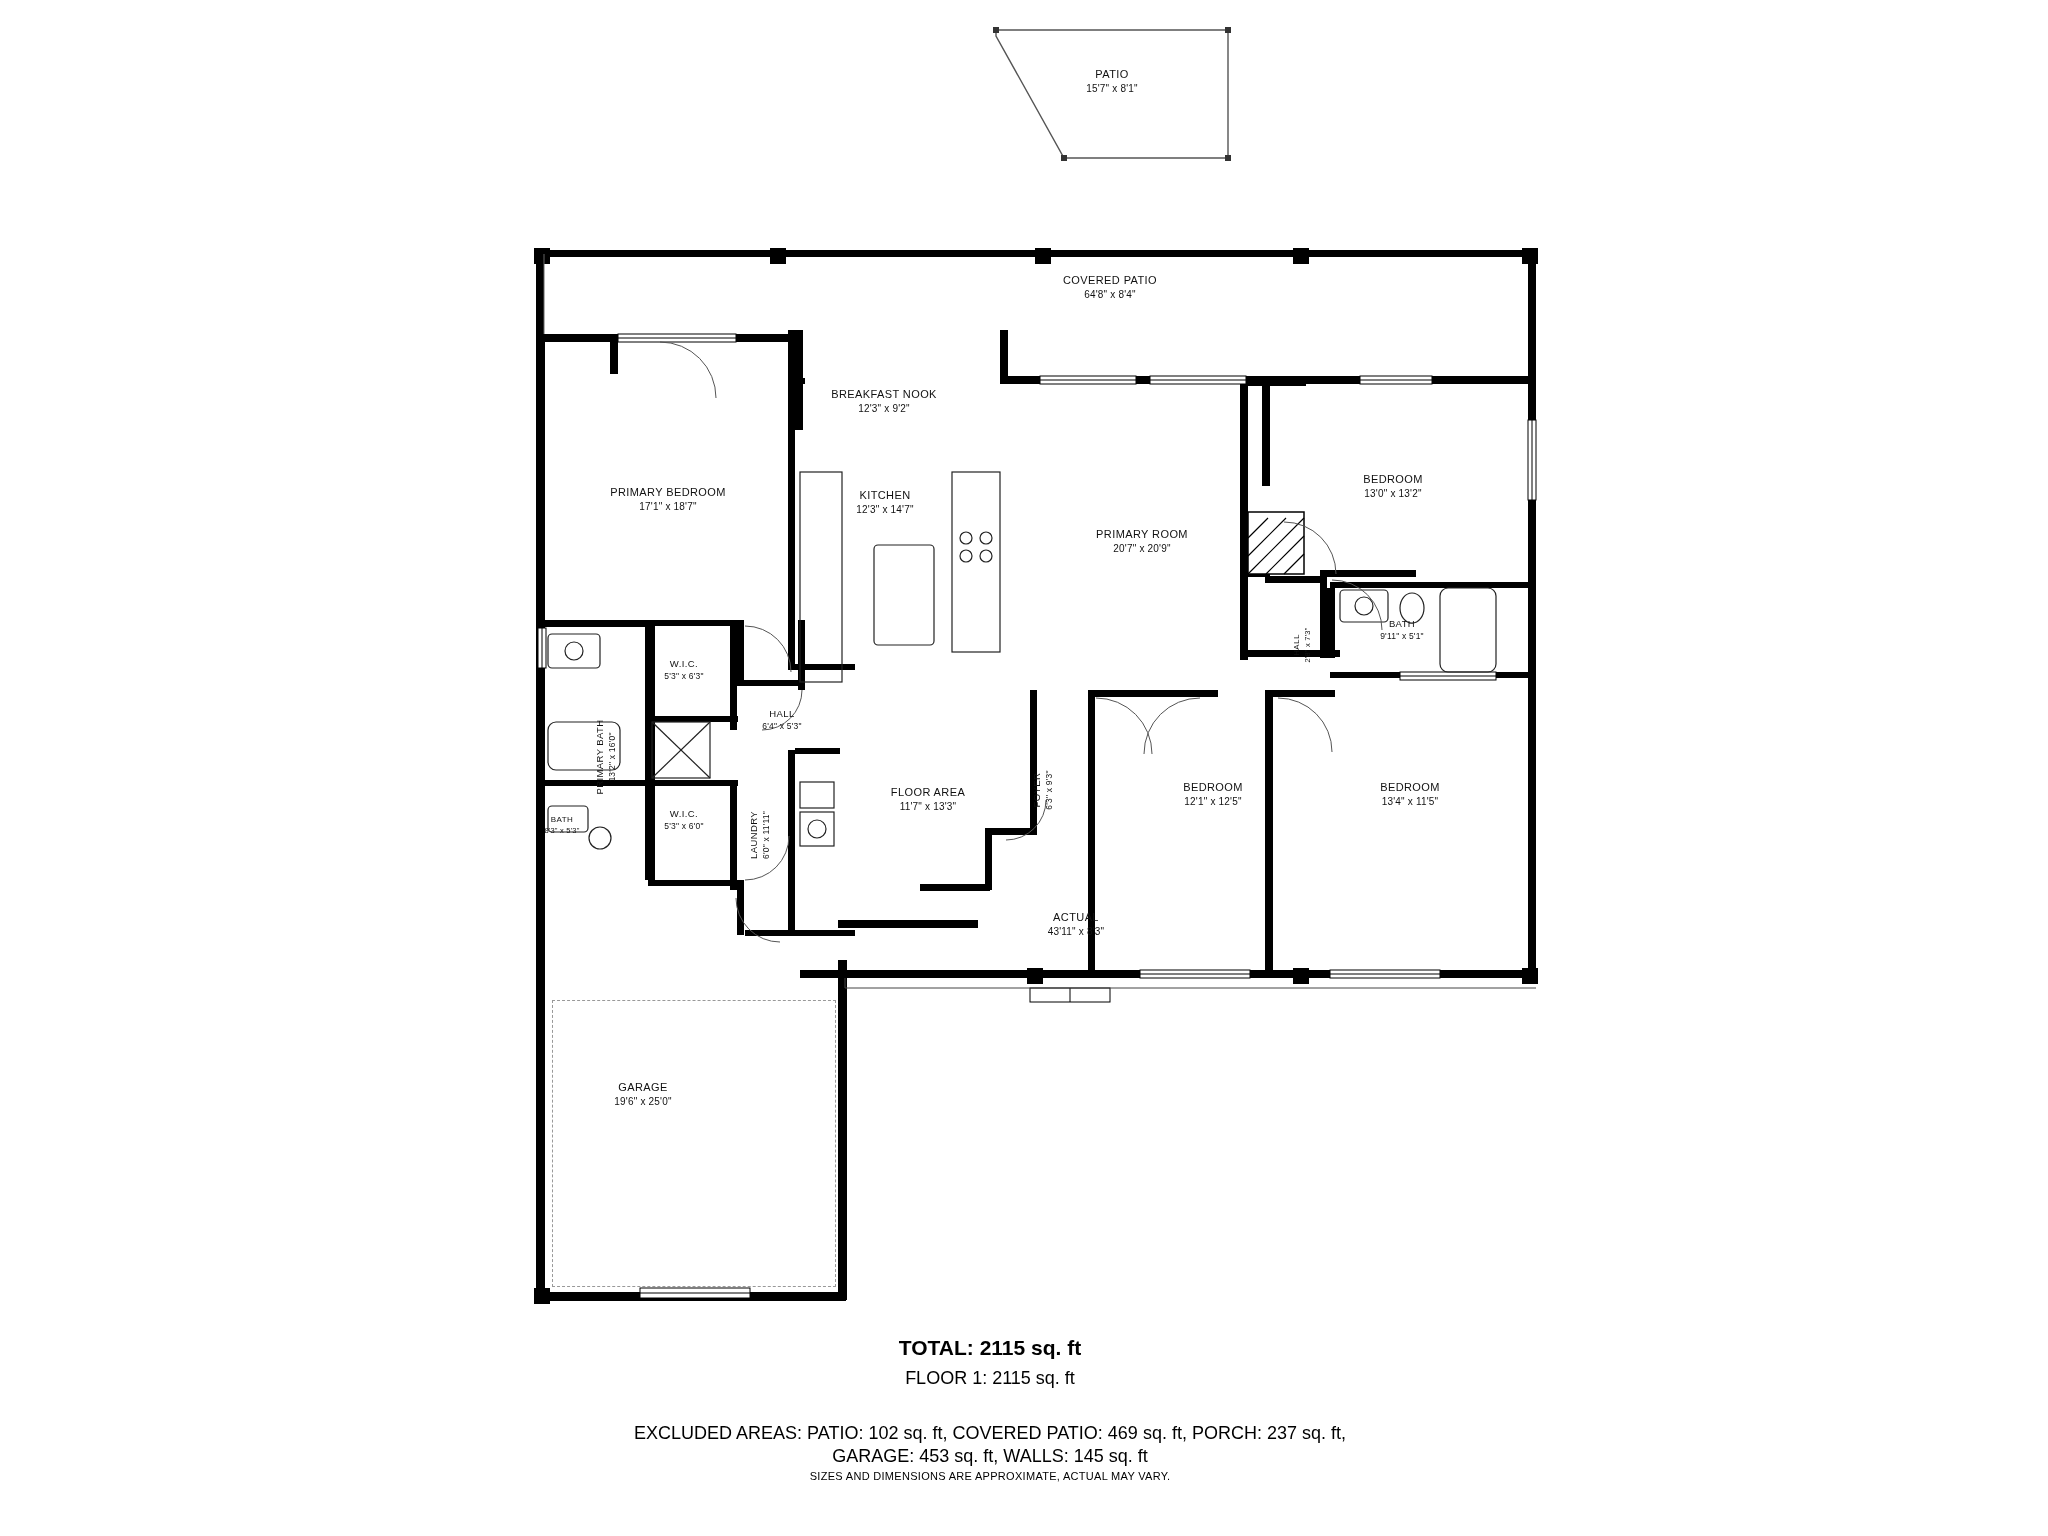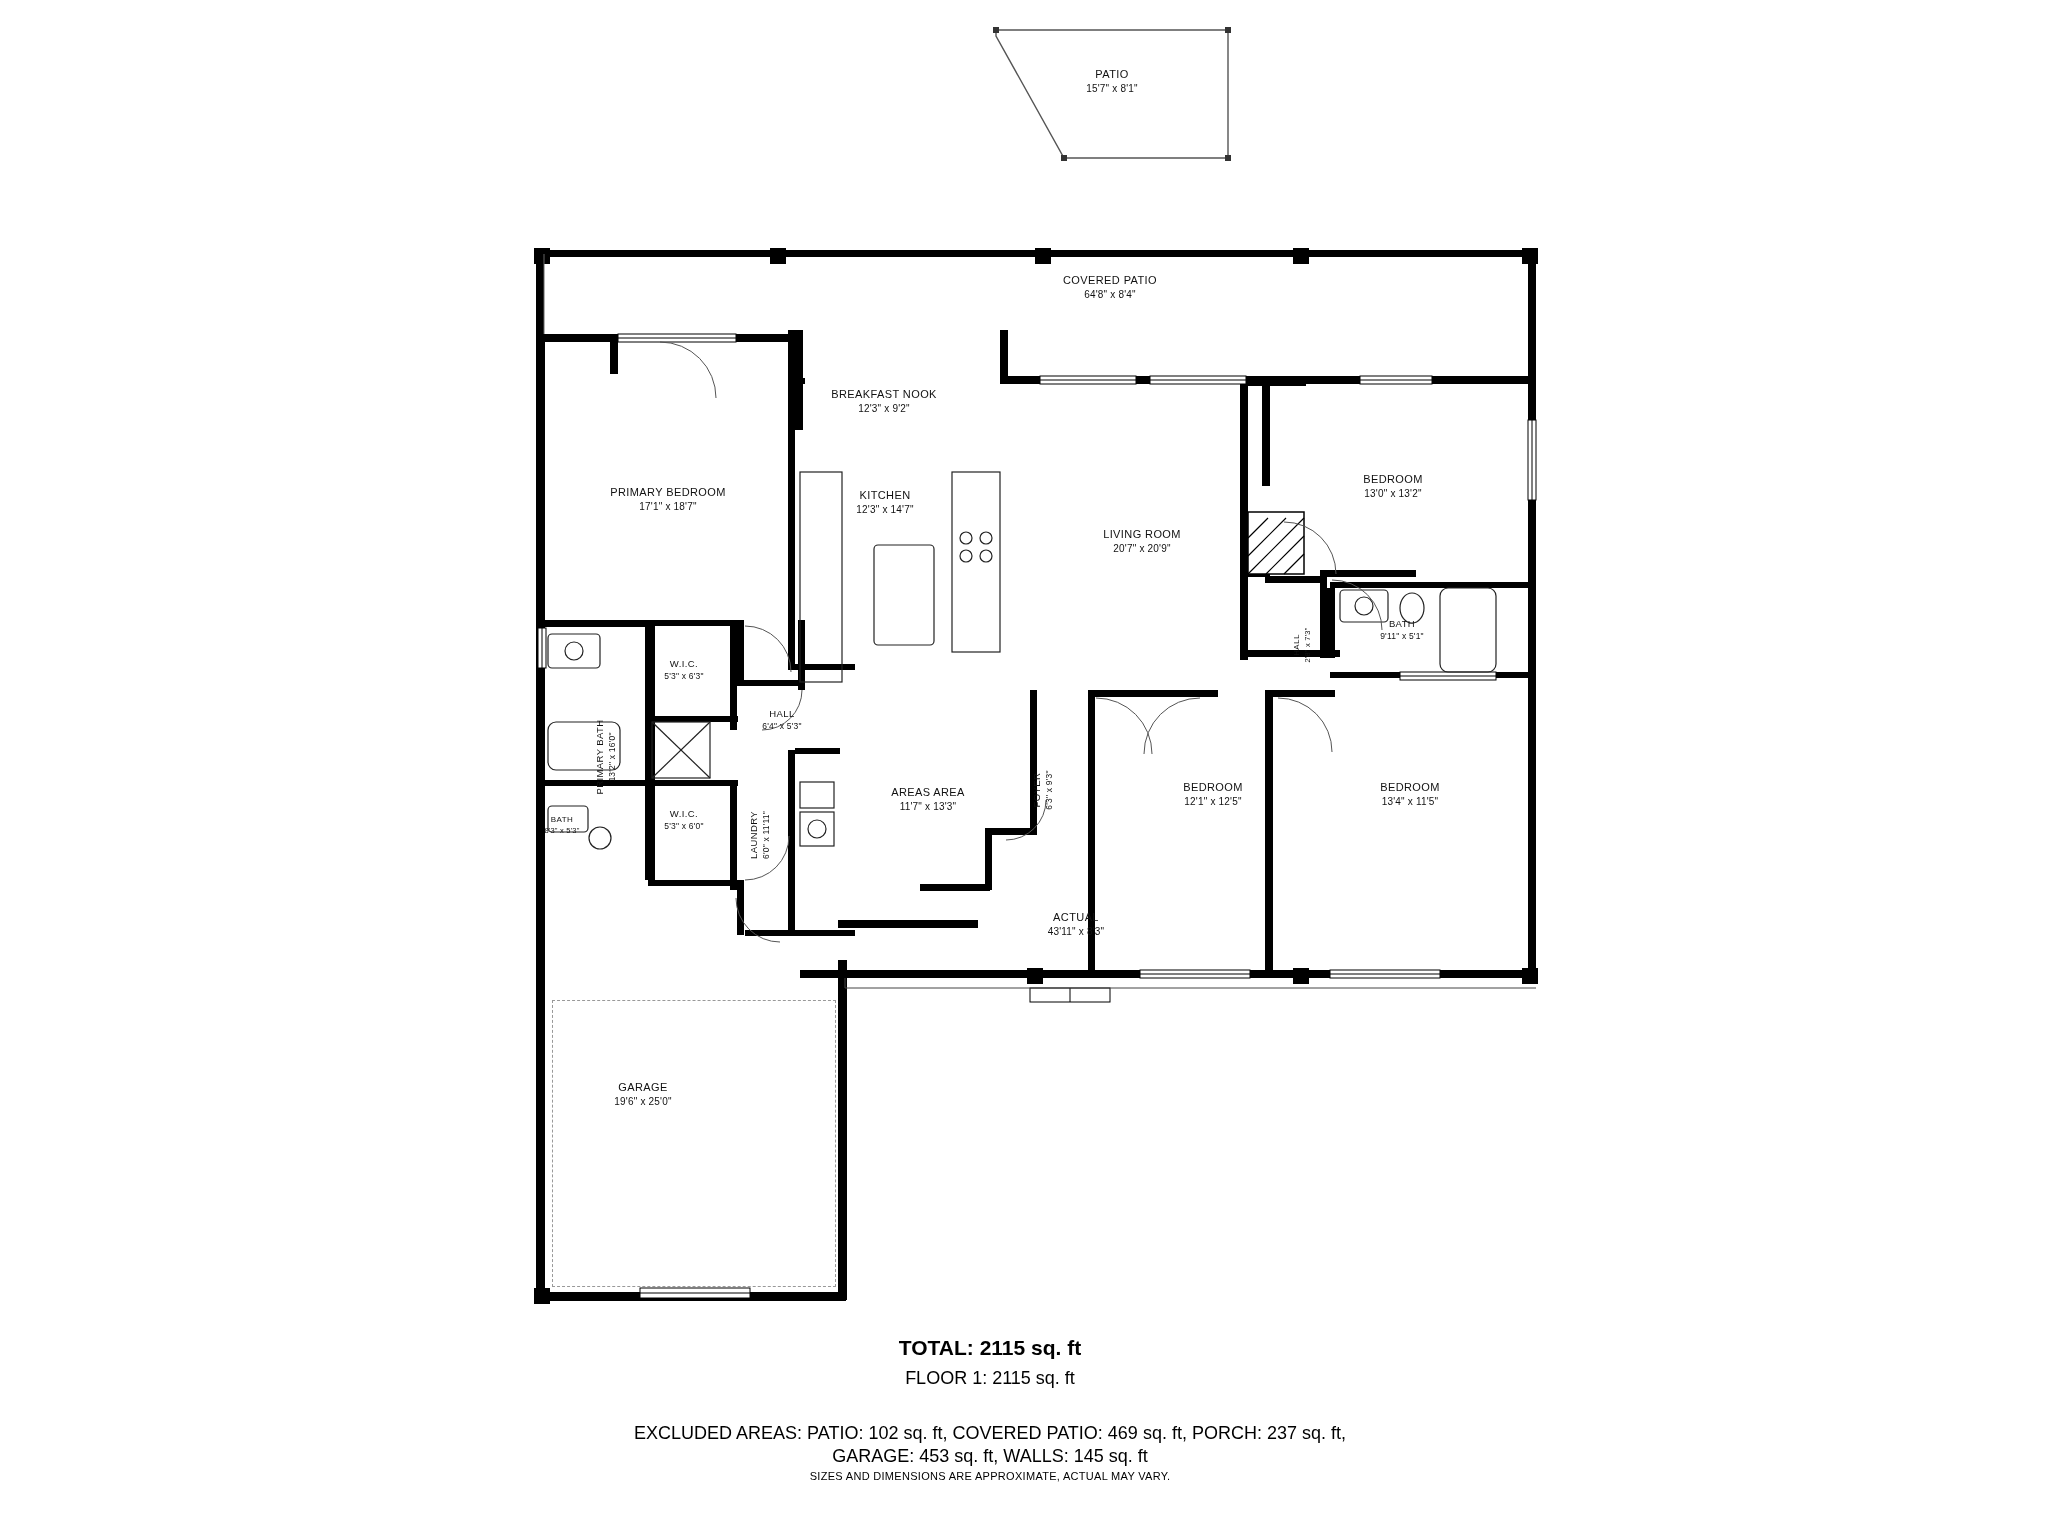--- a/index.html
+++ b/index.html
@@ -307,21 +307,21 @@
     <span class="name">PRIMARY BEDROOM</span>
     <span class="dims">17'1" x 18'7"</span>
   </div>
 
   <div class="room-label" style="left:885px; top:503px;">
     <span class="name">KITCHEN</span>
     <span class="dims">12'3" x 14'7"</span>
   </div>
 
   <div class="room-label" style="left:1142px; top:542px;">
-    <span class="name">LIVING ROOM</span>
+    <span class="name">PRIMARY ROOM</span>
     <span class="dims">20'7" x 20'9"</span>
   </div>
 
   <div class="room-label" style="left:1393px; top:487px;">
     <span class="name">BEDROOM</span>
     <span class="dims">13'0" x 13'2"</span>
   </div>
 
   <div class="room-label small" style="left:1402px; top:630px;">
     <span class="name">BATH</span>
@@ -357,21 +357,21 @@
     <span class="name">BATH</span>
     <span class="dims">8'3" x 5'3"</span>
   </div>
 
   <div class="room-label small vertical" style="left:760px; top:835px;">
     <span class="name">LAUNDRY</span>
     <span class="dims">6'0" x 11'11"</span>
   </div>
 
   <div class="room-label" style="left:928px; top:800px;">
-    <span class="name">AREAS AREA</span>
+    <span class="name">FLOOR AREA</span>
     <span class="dims">11'7" x 13'3"</span>
   </div>
 
   <div class="room-label small vertical" style="left:1043px; top:790px;">
     <span class="name">FOYER</span>
     <span class="dims">6'3" x 9'3"</span>
   </div>
 
   <div class="room-label" style="left:1213px; top:795px;">
     <span class="name">BEDROOM</span>

